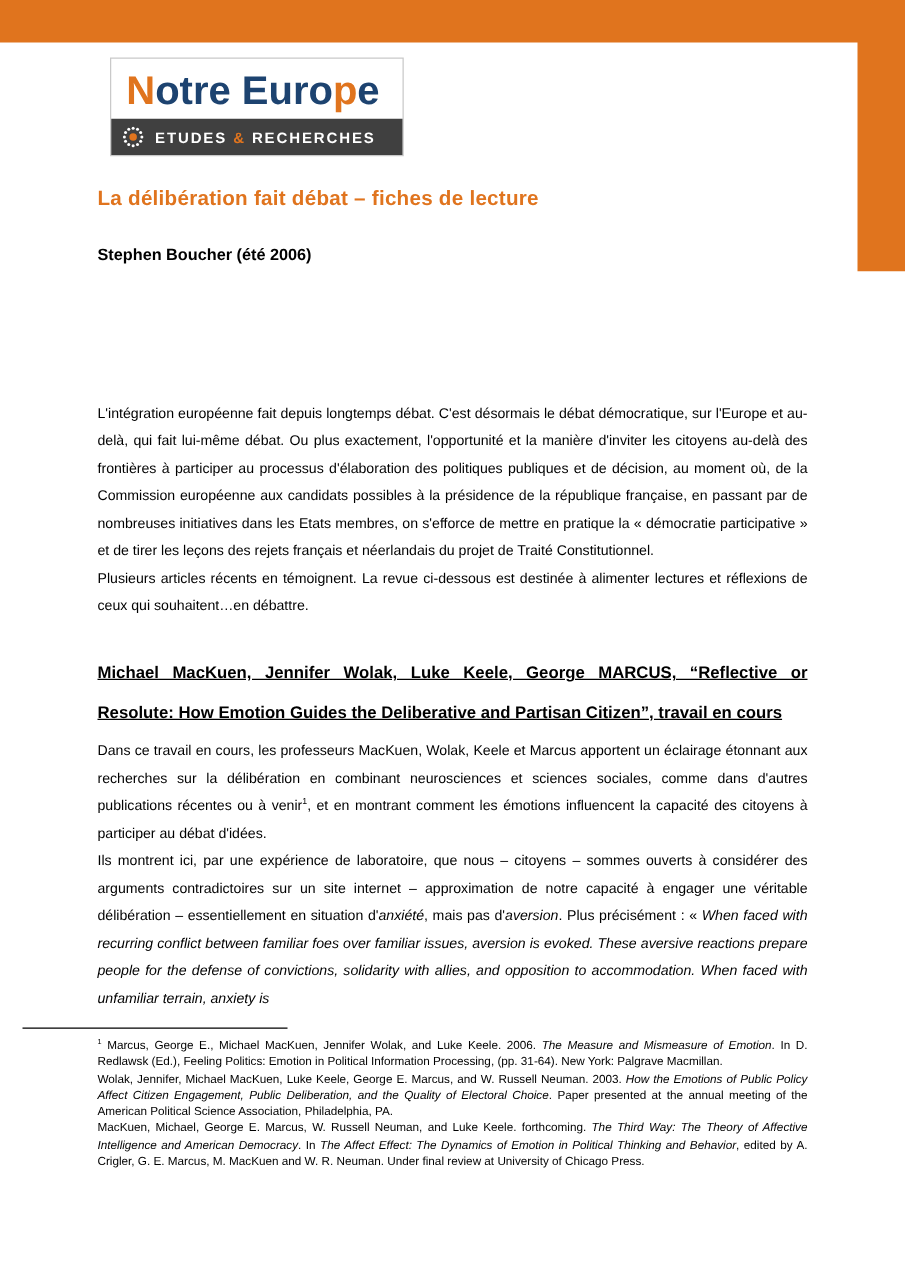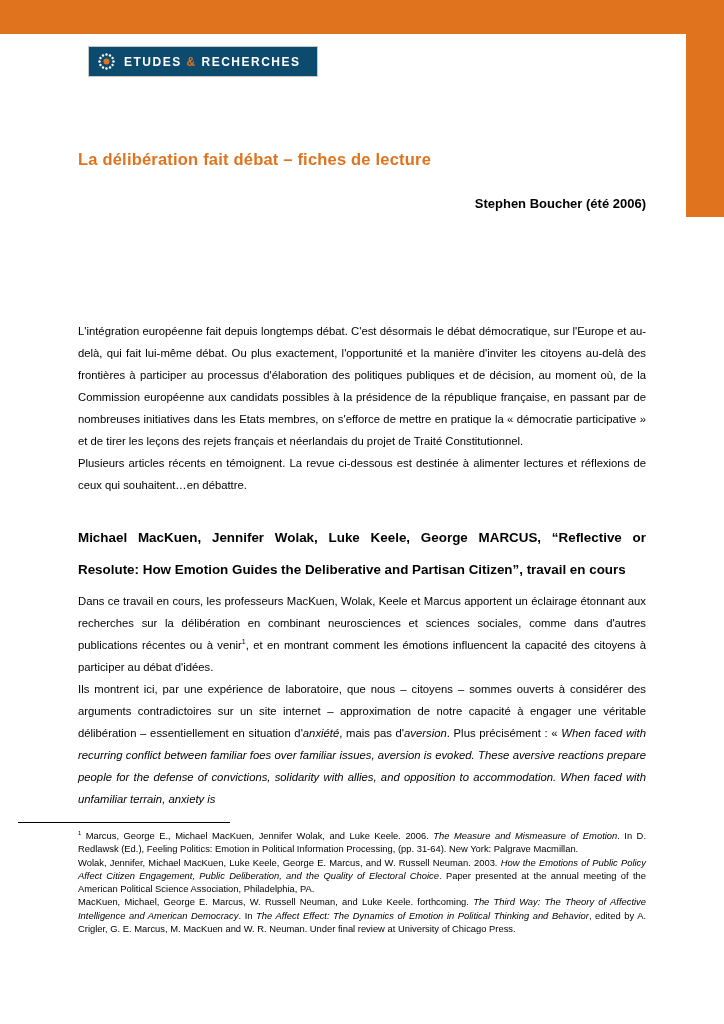--- a/index.html
+++ b/index.html
@@ -33,21 +33,21 @@
     display: inline-block;
   }
   .logo-brand {
     font-size: 32px; font-weight: bold;
     color: #1D4370;
     padding: 9px 18px 7px 12px;
     line-height: 1; white-space: nowrap;
   }
   .logo-bar {
     display: flex; align-items: center; gap: 8px;
-    background: #0c4a6e;
+    background: #404040;
     padding: 5px 16px 5px 8px;
     white-space: nowrap;
   }
   .logo-tagline {
     color: #ffffff; font-size: 12px; font-weight: bold;
     letter-spacing: 1.5px;
   }
   .stars { display: inline-flex; align-items: center; }
 
   .seg-o { color: #E0741E; }
@@ -57,30 +57,30 @@
 
   .content {
     position: absolute; left: 78px; top: 150px; width: 568px;
   }
   .doc-title {
     font-size: 16.5px; font-weight: bold;
     color: #E0741E; text-align: left; letter-spacing: 0.2px;
   }
   .byline {
     font-size: 13px; font-weight: bold;
-    text-align: right; margin-top: 27px;
+    text-align: left; margin-top: 27px;
   }
   .para {
     font-size: 11.3px; line-height: 22px;
     text-align: justify; margin-top: 0;
   }
   .para.first { margin-top: 109px; }
   .section-heading {
     font-size: 13.4px; line-height: 32px; font-weight: bold;
-    text-align: justify; margin-top: 26px;
+    text-align: justify; margin-top: 26px; text-decoration: underline;
   }
   .section-heading + .para { margin-top: 4px; }
 
   .fn-rule {
     width: 212px; border-top: 1px solid #000000;
     margin: 12px 0 6px -60px;
   }
   .footnotes {
     font-size: 9.4px; line-height: 13.3px; text-align: justify;
   }
@@ -88,20 +88,21 @@
 </style>
 </head>
 <body>
 
 <div class="page">
 
   <div class="topbar"></div>
   <div class="side-strip"></div>
 
   <div class="logo">
+    <div class="logo-brand"><span class="seg-o">N</span><span>otre Euro</span><span class="seg-o">p</span><span>e</span></div>
     <div class="logo-bar">
       <span class="stars">
         <svg width="19" height="19" viewBox="0 0 19 19">
           <g fill="#ffffff">
             <circle cx="16.5" cy="9.5" r="1.2"></circle>
             <circle cx="15.56" cy="13" r="1.2"></circle>
             <circle cx="13" cy="15.56" r="1.2"></circle>
             <circle cx="9.5" cy="16.5" r="1.2"></circle>
             <circle cx="6" cy="15.56" r="1.2"></circle>
             <circle cx="3.44" cy="13" r="1.2"></circle>

